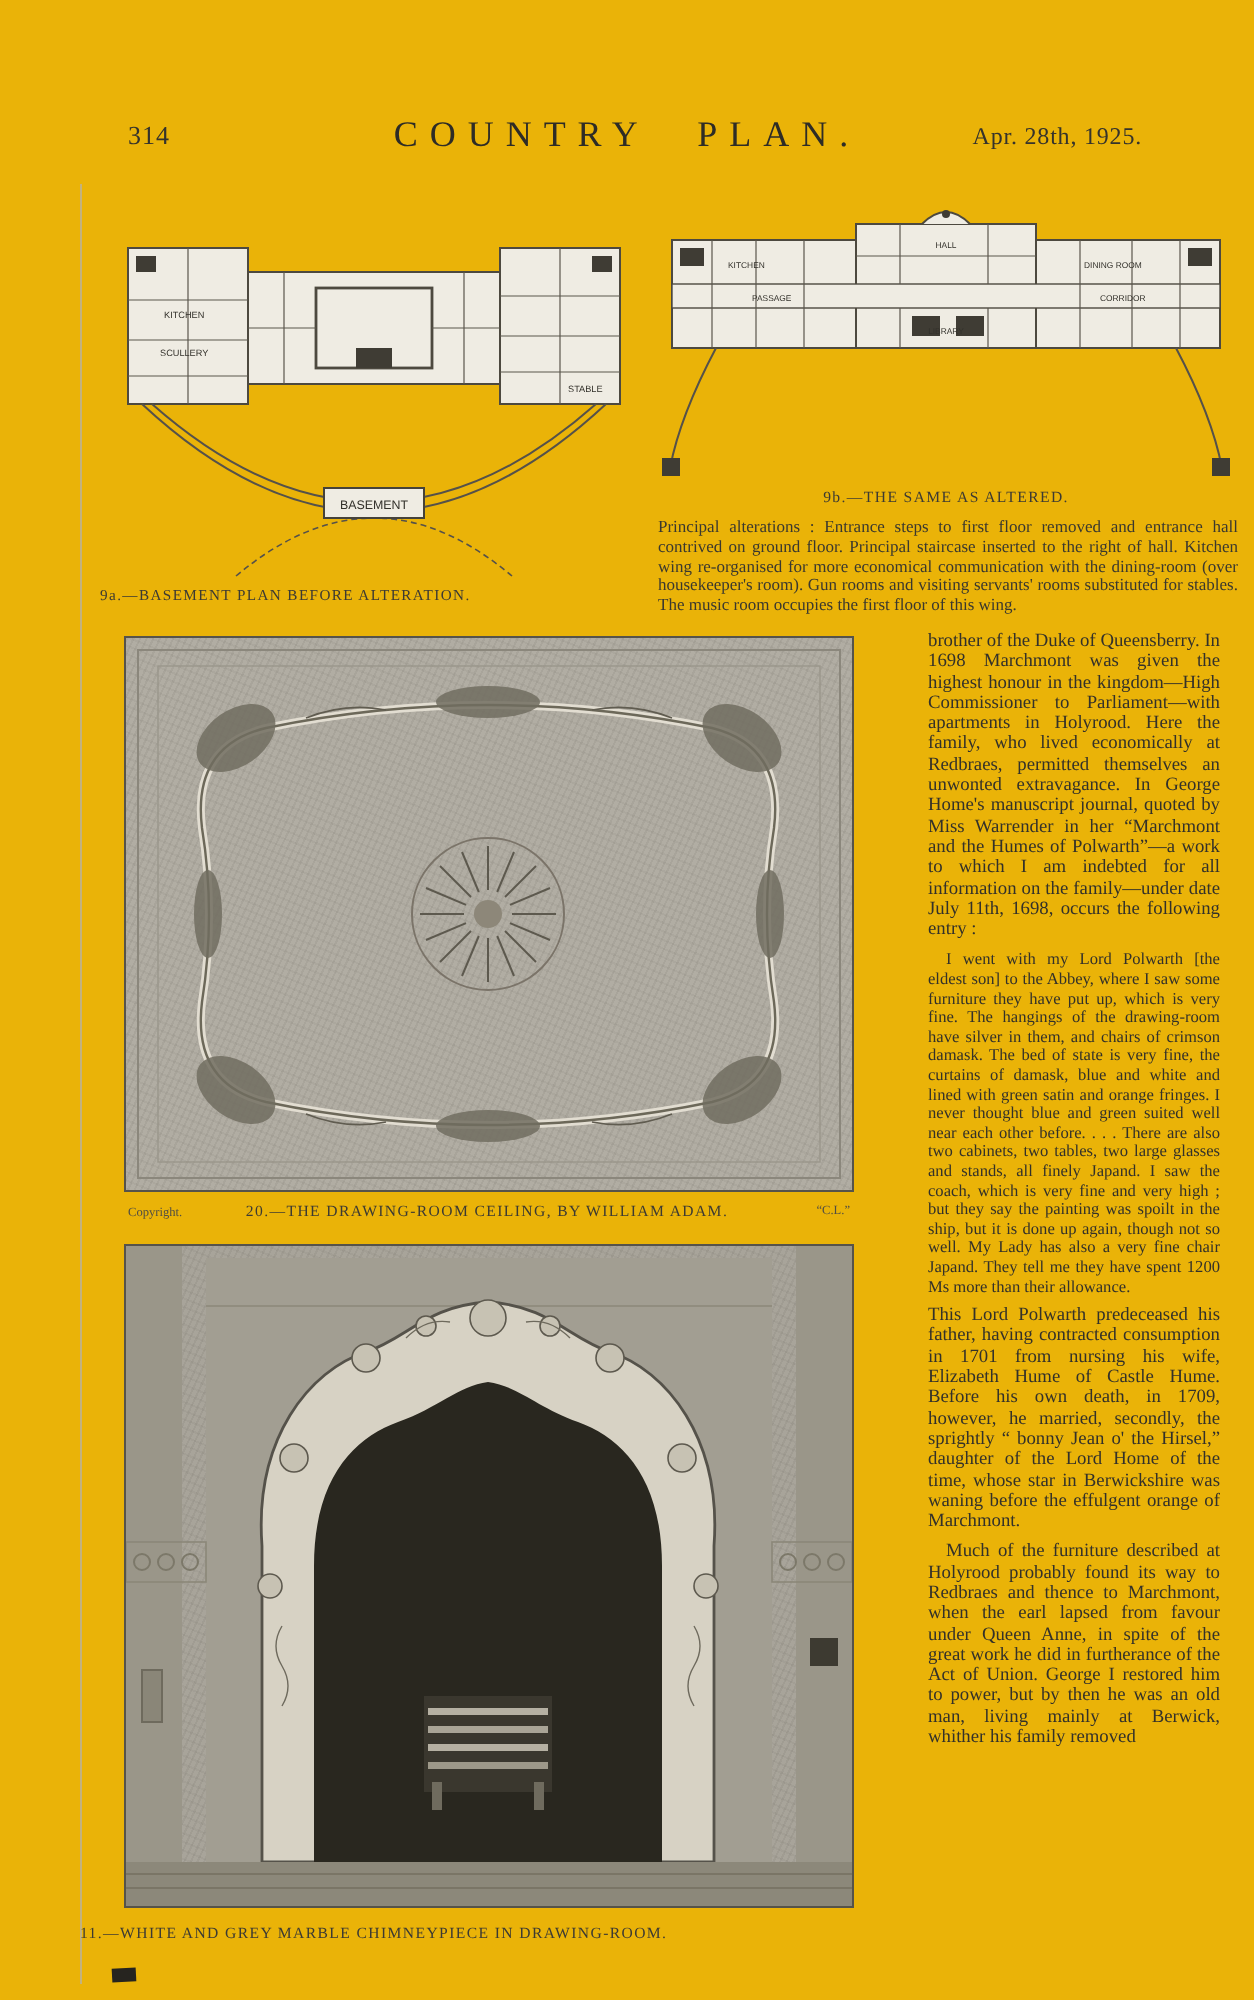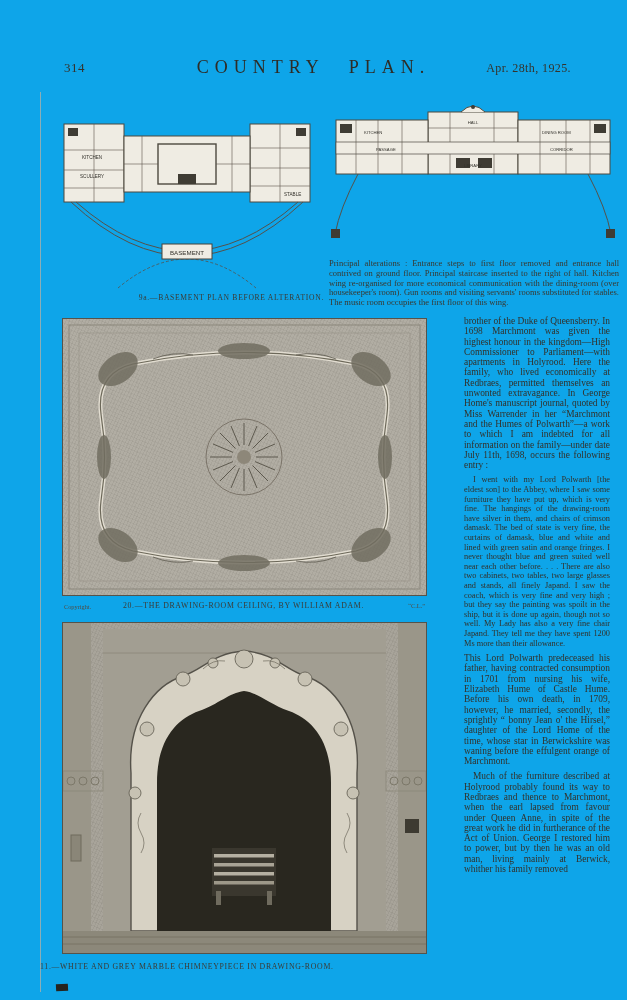--- a/index.html
+++ b/index.html
@@ -1,28 +1,28 @@
 <!DOCTYPE html>
 <html><head>
 <meta charset="utf-8">
 <style>
   html,body{margin:0;padding:0;}
   body{width:627px;height:1000px;background:#f6f5f0;font-family:"Liberation Serif",serif;color:#35332c;overflow:hidden;}
-  .page{position:relative;width:627px;height:1000px;background:#0ea5e9;}
+  .page{position:relative;width:627px;height:1000px;background:#eab308;}
   .crease{position:absolute;left:40px;top:92px;width:1px;height:900px;background:#b6b1a5;opacity:.75;}
   .inkblot{position:absolute;left:56px;top:984px;width:12px;height:7px;background:#26241f;transform:rotate(-3deg);}
 
   
   .pagenum{position:absolute;left:64px;top:60px;font-size:13px;letter-spacing:.5px;}
   .masthead{position:absolute;left:0;top:57px;width:627px;text-align:center;font-size:18px;letter-spacing:6px;word-spacing:14px;color:#2e2c26;}
   .issuedate{position:absolute;right:56px;top:61px;font-size:12px;letter-spacing:.4px;}
 
   
   .plan9a{position:absolute;left:58px;top:104px;width:258px;height:186px;}
-  .plan9a-caption{position:absolute;left:50px;top:293px;width:274px;text-align:right;font-size:7.6px;letter-spacing:.7px;color:#3c3a33;}
+  .plan9a-caption{position:absolute;left:50px;top:293px;width:274px;text-align:left;font-size:7.6px;letter-spacing:.7px;color:#3c3a33;}
   .plan9b{position:absolute;left:328px;top:102px;width:290px;height:140px;}
   .plan9b-caption{position:absolute;left:328px;top:244px;width:290px;text-align:center;font-size:7.8px;letter-spacing:.7px;color:#3c3a33;}
   .plan9b-desc{position:absolute;left:329px;top:259px;width:290px;font-size:8.5px;line-height:9.8px;text-align:justify;color:#3a382f;}
 
   
   .photo{position:absolute;border:1px solid #56534a;
     background-image:
       repeating-linear-gradient(115deg, rgba(58,54,46,.07) 0 1px, rgba(0,0,0,0) 1px 3px),
       repeating-linear-gradient(22deg, rgba(58,54,46,.05) 0 1px, rgba(0,0,0,0) 1px 4px);
   }
@@ -133,20 +133,21 @@
       <rect x="3" y="127" width="9" height="9" fill="#3f3c34"></rect>
       <rect x="278" y="127" width="9" height="9" fill="#3f3c34"></rect>
       <text class="plantext" x="36" y="32" font-size="4.2">KITCHEN</text>
       <text class="plantext" x="48" y="48.6" font-size="4.2">PASSAGE</text>
       <text class="plantext" x="145" y="22" font-size="4.2" text-anchor="middle">HALL</text>
       <text class="plantext" x="222" y="48.6" font-size="4.2">CORRIDOR</text>
       <text class="plantext" x="214" y="32" font-size="4.2">DINING ROOM</text>
       <text class="plantext" x="145" y="65" font-size="4.2" text-anchor="middle">LIBRARY</text>
     </svg>
   </div>
+  <div class="plan9b-caption">9b.—THE SAME AS ALTERED.</div>
   <div class="plan9b-desc">Principal alterations : Entrance steps to first floor removed and entrance hall contrived on ground floor.  Principal staircase inserted to the right of hall.  Kitchen wing re-organised for more economical communication with the dining-room (over housekeeper's room).  Gun rooms and visiting servants' rooms substituted for stables.  The music room occupies the first floor of this wing.</div>
 
   <div class="photo fig-ceiling">
     <svg viewBox="0 0 363 276" width="363" height="276">
       <rect x="6" y="6" width="351" height="264" fill="none" stroke="#8b877c" stroke-width="1"></rect>
       <rect x="16" y="14" width="331" height="248" fill="none" stroke="#9a968b" stroke-width=".7"></rect>
       <path d="M 70,45 Q 181,22 293,45 Q 329,54 324,95 Q 317,138 324,182 Q 329,223 293,232 Q 181,255 70,232 Q 33,223 38,182 Q 45,138 38,95 Q 33,54 70,45 Z" fill="none" stroke="#e2ddd1" stroke-width="4"></path>
       <path d="M 70,45 Q 181,22 293,45 Q 329,54 324,95 Q 317,138 324,182 Q 329,223 293,232 Q 181,255 70,232 Q 33,223 38,182 Q 45,138 38,95 Q 33,54 70,45 Z" fill="none" stroke="#6c6859" stroke-width="1.2"></path>
       <g fill="#716d60" opacity=".85">
         <ellipse cx="55" cy="50" rx="22" ry="14" transform="rotate(-35 55 50)"></ellipse>

